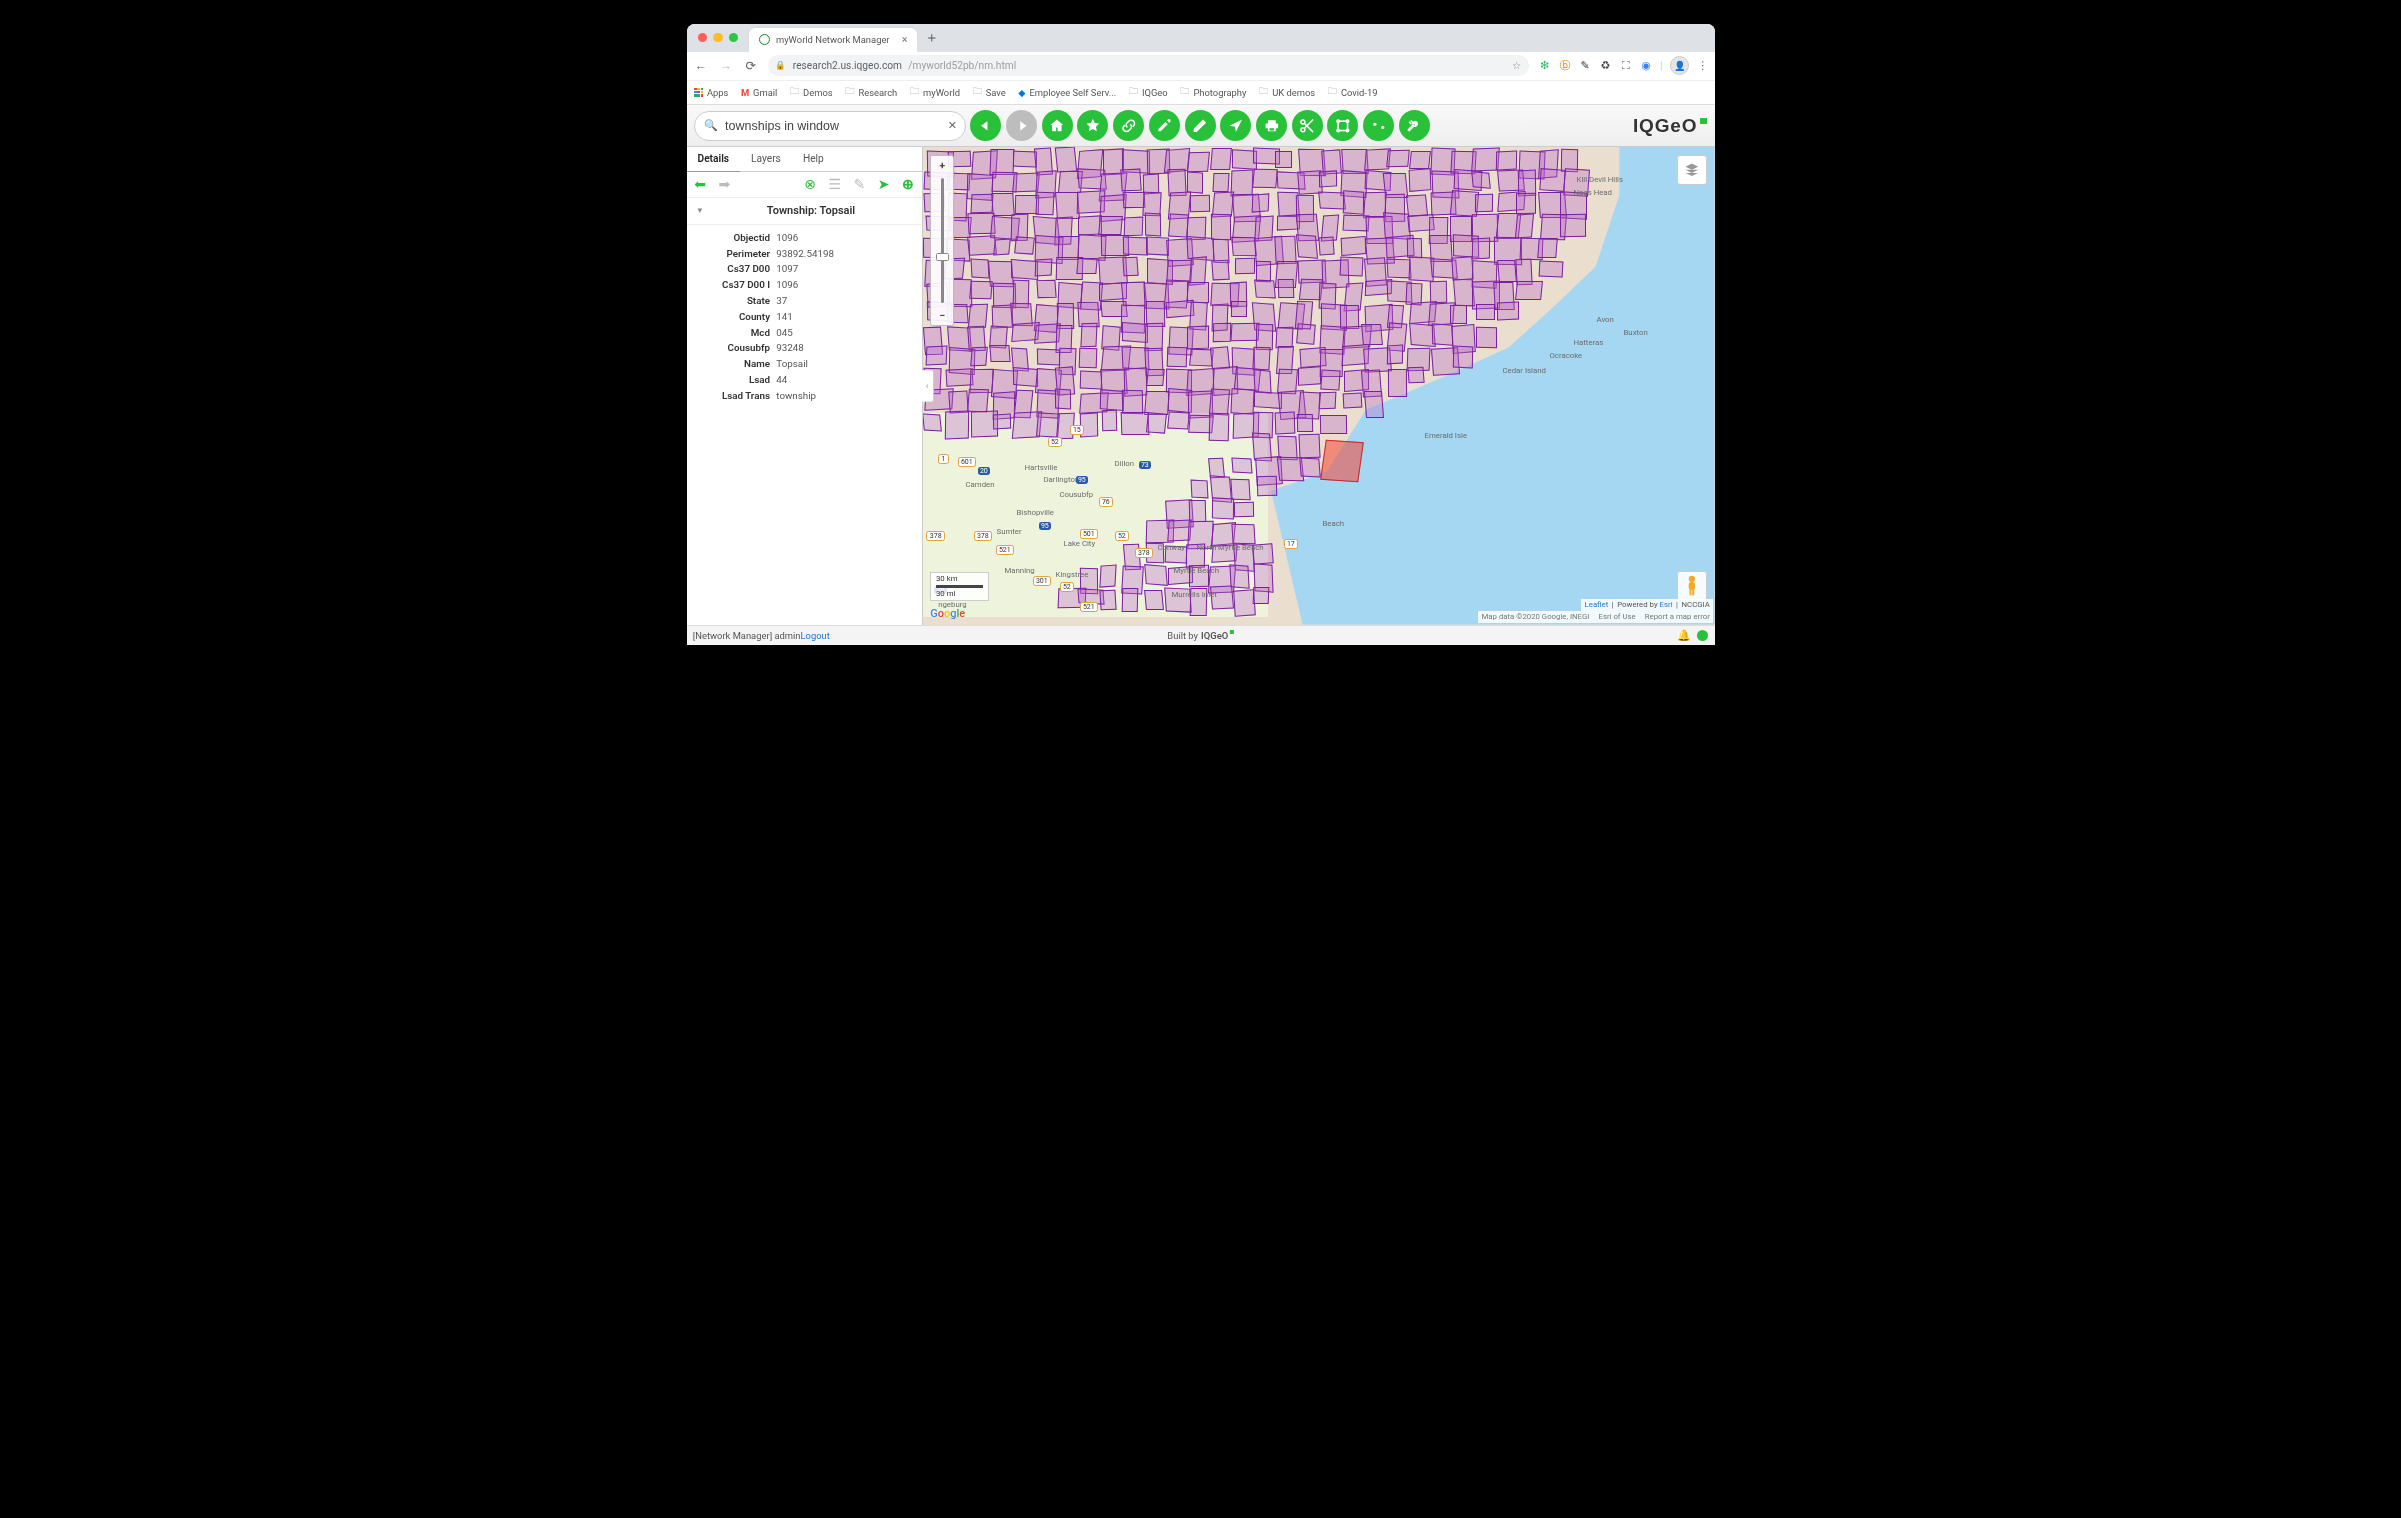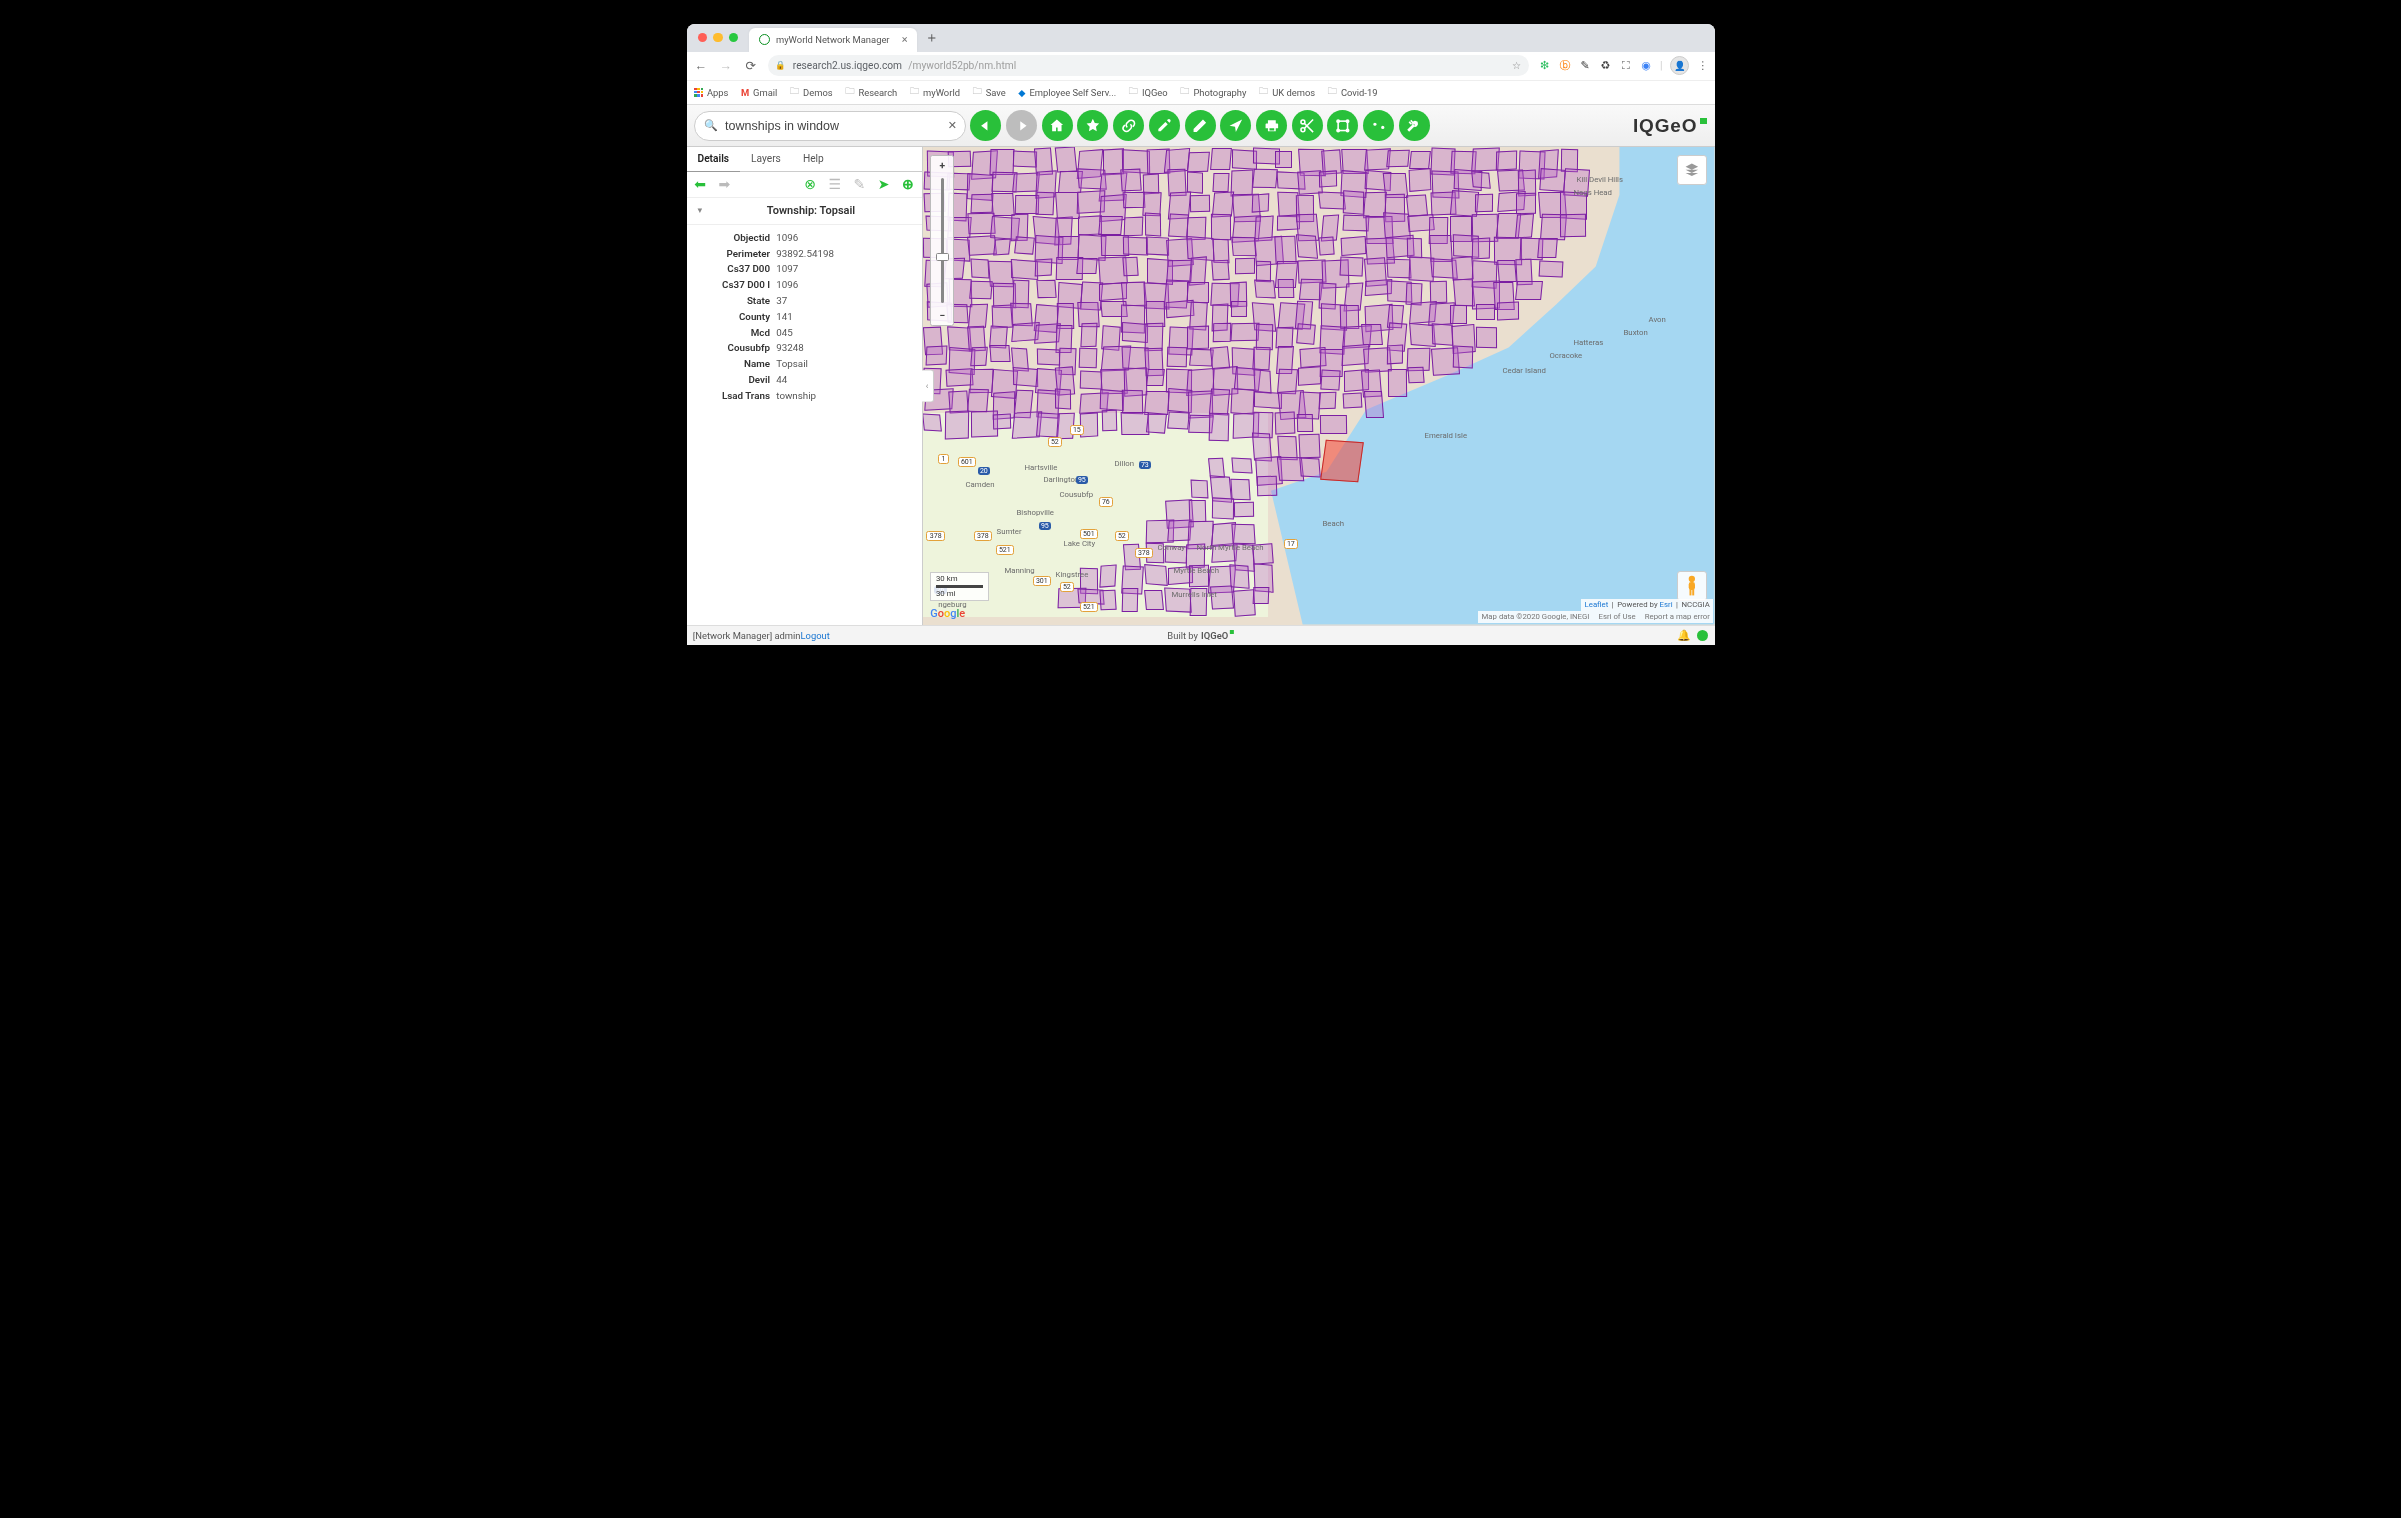--- a/index.html
+++ b/index.html
@@ -332,21 +332,21 @@
             </div>
             <div class="prop">
               <div class="k">Cousubfp</div>
               <div class="v">93248</div>
             </div>
             <div class="prop">
               <div class="k">Name</div>
               <div class="v">Topsail</div>
             </div>
             <div class="prop">
-              <div class="k">Devil</div>
+              <div class="k">Lsad</div>
               <div class="v">44</div>
             </div>
             <div class="prop">
               <div class="k">Lsad Trans</div>
               <div class="v">township</div>
             </div>
           </div>
       </div>
 
       <div class="collapse-handle">‹</div>
@@ -751,21 +751,21 @@
             <div class="poly" style="left: 267px; top: 441px; width: 14.7px; height: 25.6px; transform: skew(-1.41425deg, 0.505144deg);"></div>
             <div class="poly" style="left: 288px; top: 439px; width: 20.4px; height: 20.7px; transform: skew(5.03236deg, -2.93441deg);"></div>
             <div class="poly" style="left: 311px; top: 443px; width: 18.6px; height: 24.4px; transform: skew(3.36785deg, -4.24434deg);"></div>
             <div class="poly" style="left: 330px; top: 440px; width: 14px; height: 15px; transform: skew(-2.40777deg, -0.0913066deg);"></div>
           </div>
         <div class="highlight" style="left:400px;top:294px;width:36px;height:38px;"></div>
 
         <div id="maplabels">
             <span class="map-label" style="left: 654px; top: 28px;">Kill Devil Hills</span>
             <span class="map-label" style="left: 651px; top: 41px;">Nags Head</span>
-            <span class="map-label" style="left: 726px; top: 168px; text-align: center;">Avon</span>
+            <span class="map-label" style="left: 674px; top: 168px; text-align: center;">Avon</span>
             <span class="map-label" style="left: 701px; top: 181px;">Buxton</span>
             <span class="map-label" style="left: 651px; top: 191px;">Hatteras</span>
             <span class="map-label" style="left: 627px; top: 204px;">Ocracoke</span>
             <span class="map-label" style="left: 580px; top: 219px;">Cedar Island</span>
             <span class="map-label" style="left: 502px; top: 284px;">Emerald Isle</span>
             <span class="map-label" style="left: 251px; top: 419px;">Myrtle Beach</span>
             <span class="map-label" style="left: 249px; top: 443px;">Murrells Inlet</span>
             <span class="map-label" style="left: 102px; top: 316px;">Hartsville</span>
             <span class="map-label" style="left: 121px; top: 328px;">Darlington</span>
             <span class="map-label" style="left: 137px; top: 343px;">Cousubfp</span>

